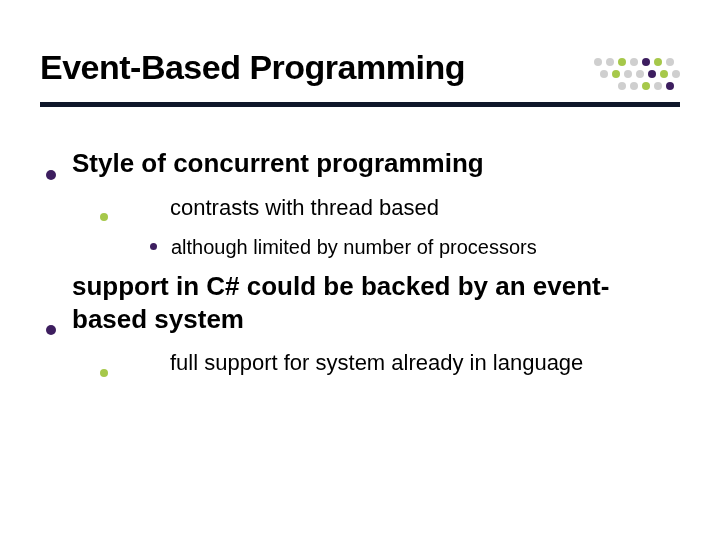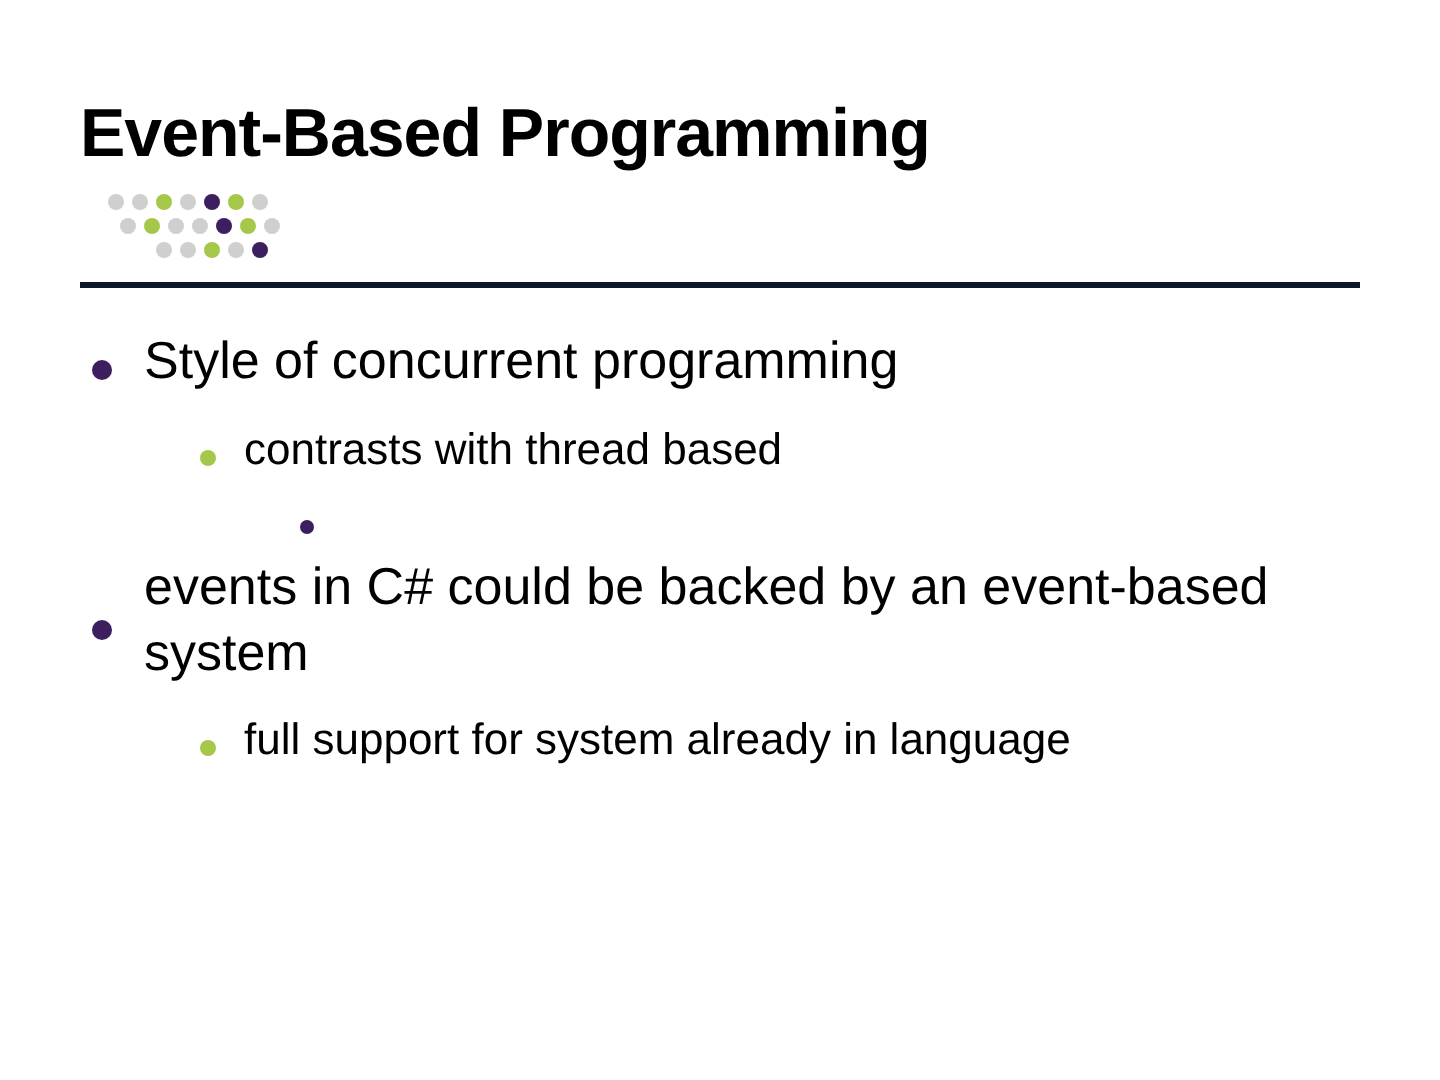--- a/index.html
+++ b/index.html
@@ -12,55 +12,56 @@
     position: relative;
     overflow: hidden;
   }
   .slide {
     padding: 48px 40px 0 40px;
   }
   .title-row {
     display: flex;
     align-items: flex-start;
     justify-content: space-between;
-    border-bottom: 3px solid #0f172a;
+    border-bottom: 5px solid #0f172a;
     padding-bottom: 6px;
-    margin-bottom: 20px;
-    flex-direction: column;
+    margin-bottom: 40px;
   }
   .title {
     font-size: 34px;
     font-weight: bold;
     letter-spacing: -0.5px;
   }
   .dots {
     flex: 0 0 auto;
     margin-left: 12px;
     margin-top: 4px;
   }
   .bullet-l1 {
     display: flex;
-    align-items: center;
+    align-items: flex-end;
     margin: 0 0 14px 6px;
     font-size: 26px;
+    font-weight: bold;
   }
   .bullet-l1 .dot {
     width: 10px; height: 10px; border-radius: 50%;
     background: #3d1e5f;
     margin-top: 10px;
     margin-right: 16px;
     flex: 0 0 auto;
   }
   .bullet-l1 .txt { line-height: 1.25; }
   .group-l2 { margin: 0 0 14px 60px; }
   .bullet-l2 {
     display: flex;
-    align-items: center;
+    align-items: flex-end;
     font-size: 22px;
     margin-bottom: 2px;
+    gap: 48px;
   }
   .bullet-l2 .dot {
     width: 8px; height: 8px; border-radius: 50%;
     background: #a6c84a;
     margin-top: 9px;
     margin-right: 14px;
     flex: 0 0 auto;
   }
   .bullet-l2 .txt { line-height: 1.25; }
   .group-l3 { margin: 4px 0 10px 110px; }
@@ -117,26 +118,27 @@
   <div class="group-l2">
     <div class="bullet-l2">
       <span class="dot"></span>
       <span class="txt">contrasts with thread based</span>
     </div>
   </div>
 
   <div class="group-l3">
     <div class="bullet-l3">
       <span class="dot"></span>
+      <span class="txt">although limited by number of processors</span>
     </div>
   </div>
 
   <div class="bullet-l1">
     <span class="dot"></span>
-    <span class="txt">events in C# could be backed by an event-based system</span>
+    <span class="txt">support in C# could be backed by an event-based system</span>
   </div>
 
   <div class="group-l2">
     <div class="bullet-l2">
       <span class="dot"></span>
       <span class="txt">full support for system already in language</span>
     </div>
   </div>
 
 </div>

